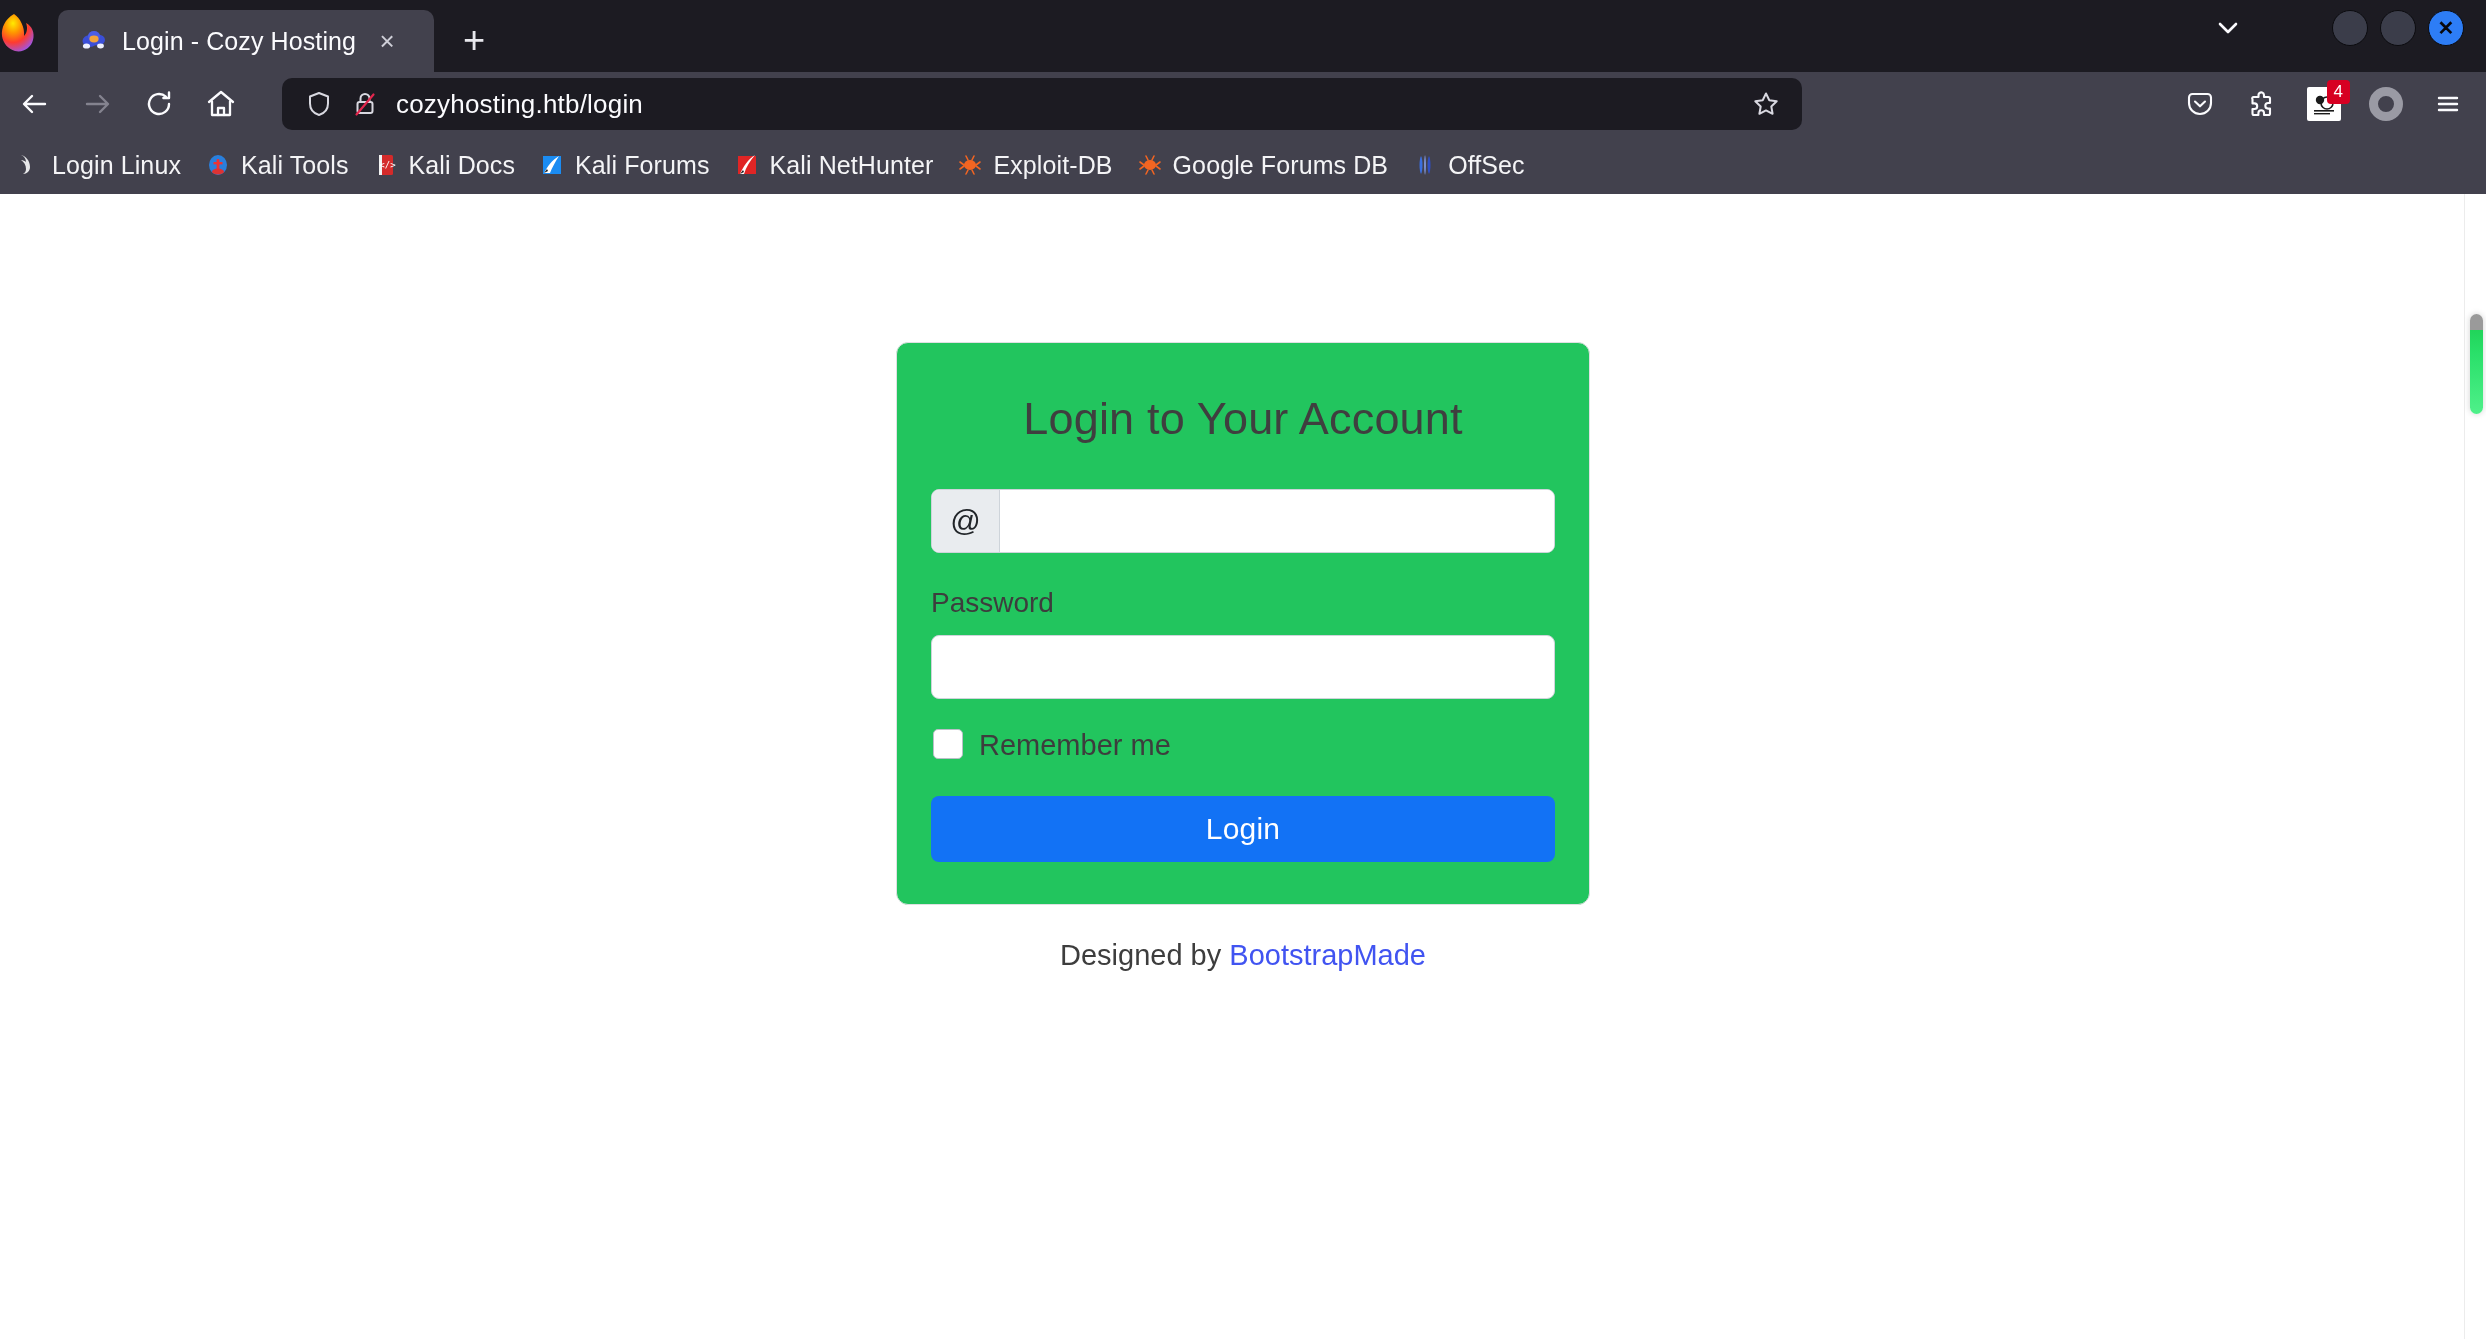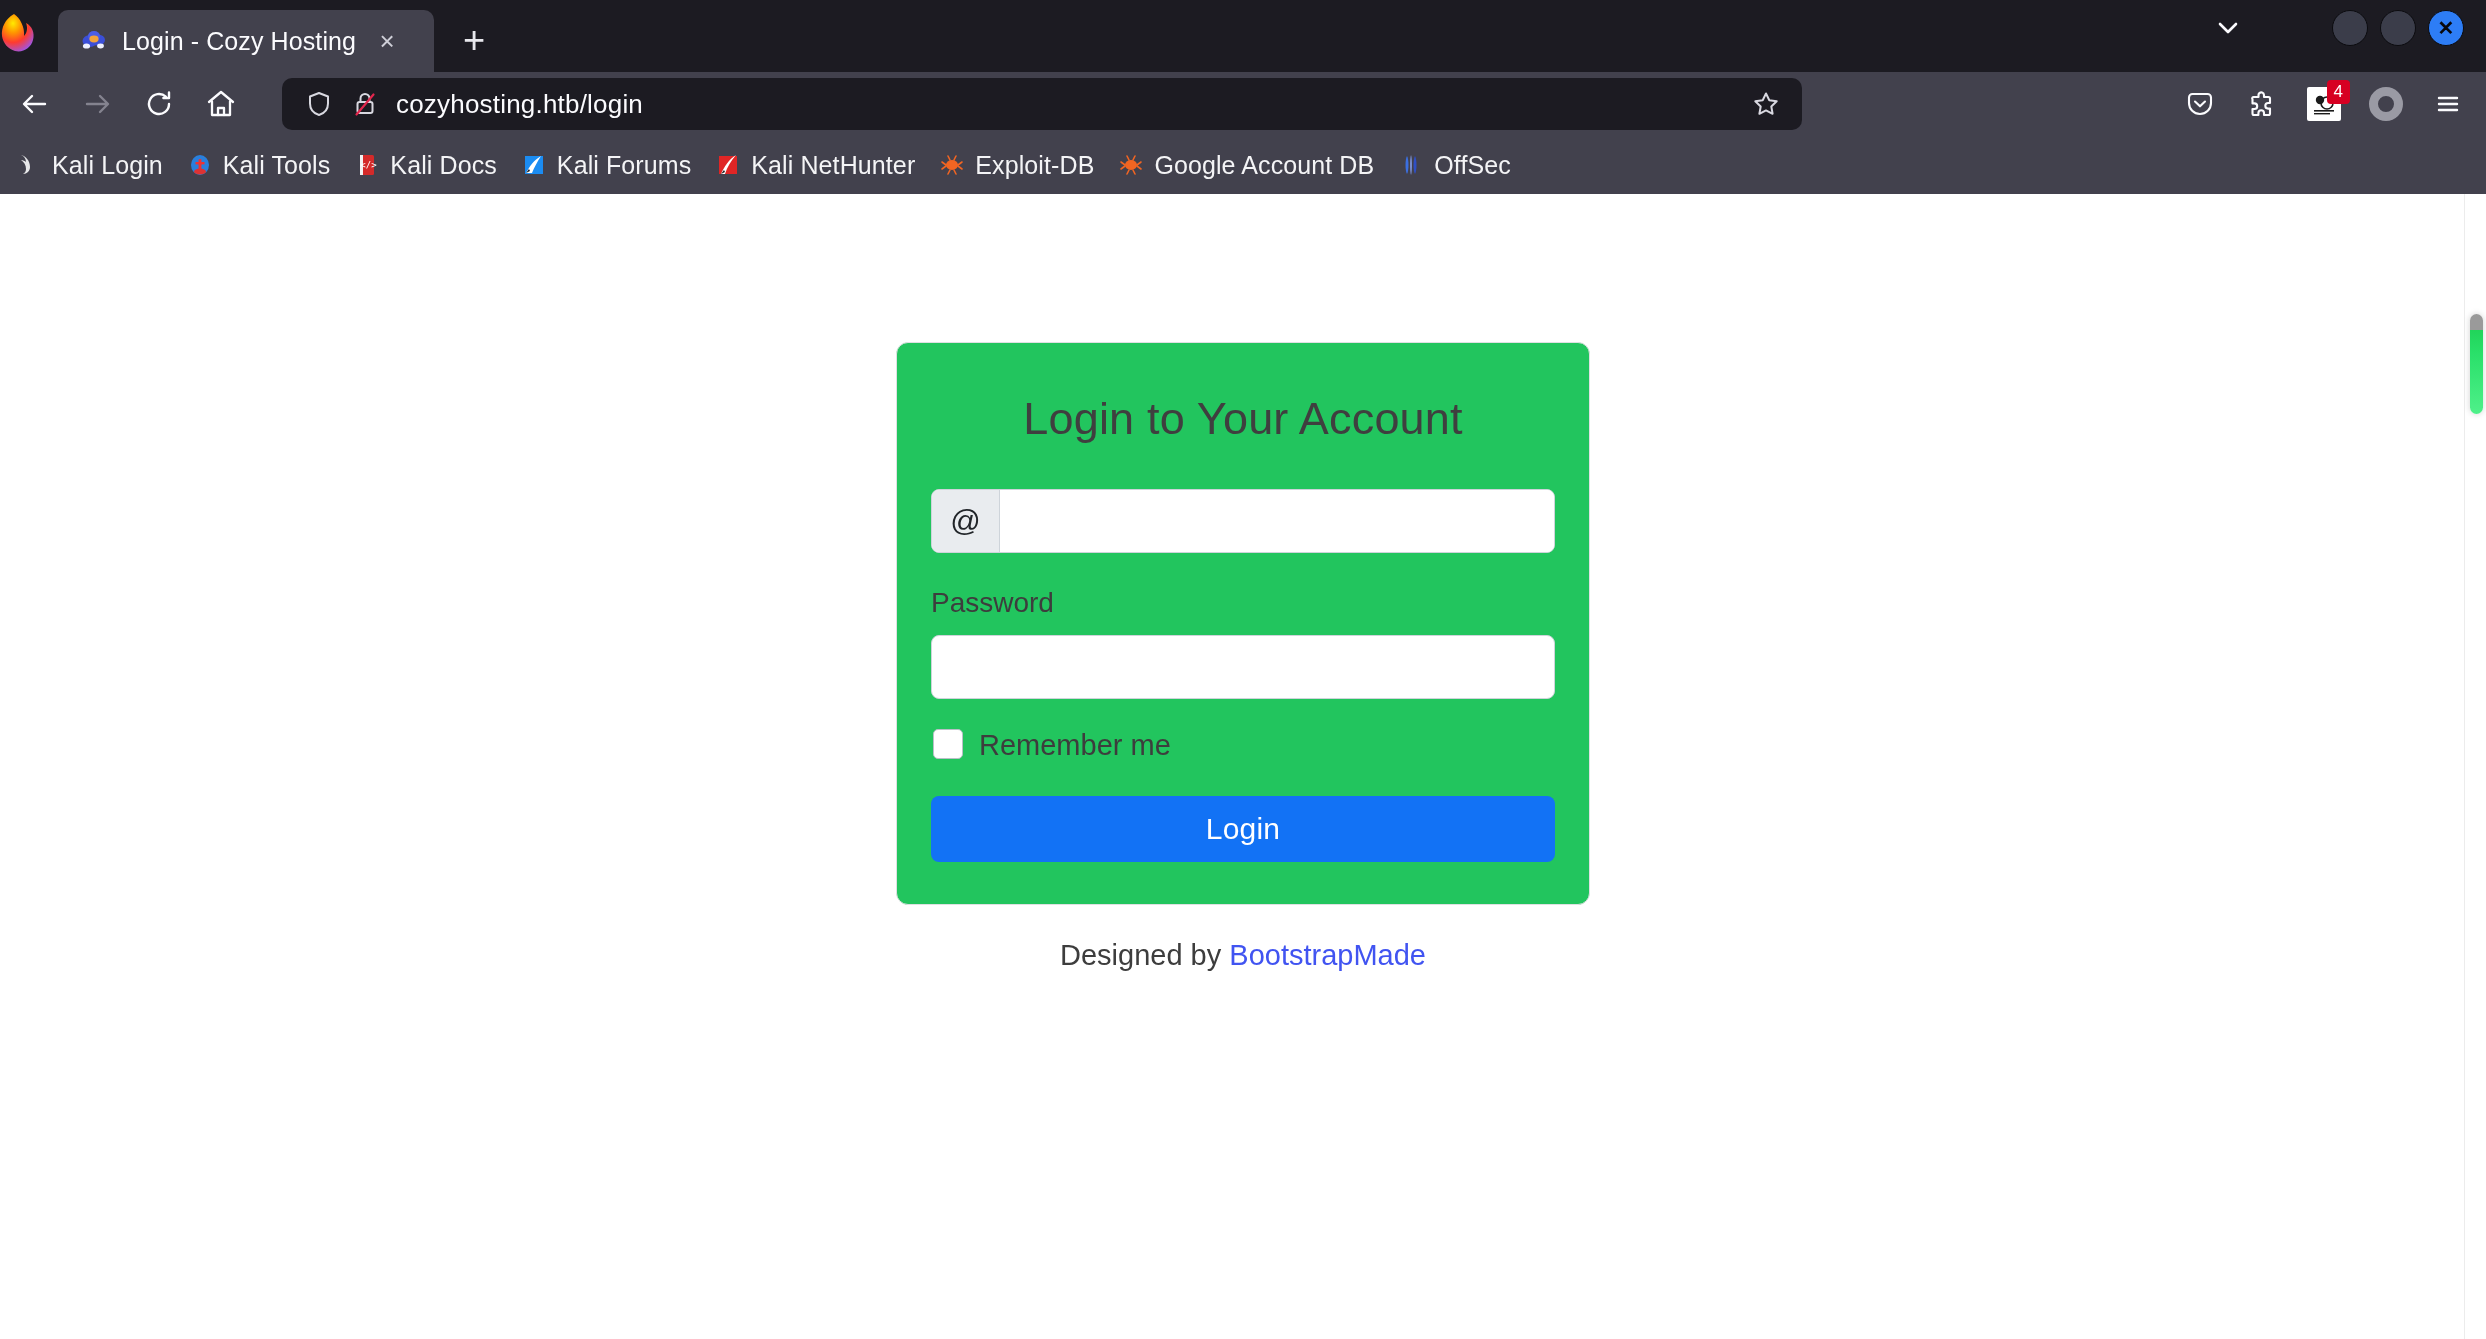--- a/index.html
+++ b/index.html
@@ -511,21 +511,21 @@
   </div>
 
   <div class="bookmarks">
 
     <div class="bm">
       <span class="bm-ico">
         <svg width="24" height="24" viewBox="0 0 24 24">
           <path d="M4 2c3 1 5 4 5 7-1-1-3-2-5-2 3 2 5 5 5 9 0 2-1 4-3 5 4 0 7-3 7-7 0-6-4-11-9-12z" fill="#e8e8ea"></path>
         </svg>
       </span>
-      <span class="bm-label">Kali Login</span>
+      <span class="bm-label">Login Linux</span>
     </div>
 
     <div class="bm">
       <span class="bm-ico">
         <svg width="24" height="24" viewBox="0 0 24 24">
           <ellipse cx="12" cy="12" rx="9" ry="10" fill="#2a7fdc"></ellipse>
           <rect x="10.6" y="6" width="2.8" height="12" rx="1.2" fill="#e33"></rect>
           <rect x="7.5" y="9" width="9" height="2.4" fill="#e33"></rect>
           <ellipse cx="12" cy="18.5" rx="6" ry="3" fill="#d33"></ellipse>
         </svg>
@@ -576,21 +576,21 @@
       <span class="bm-label">Exploit-DB</span>
     </div>
 
     <div class="bm">
       <span class="bm-ico">
         <svg width="24" height="24" viewBox="0 0 24 24">
           <ellipse cx="12" cy="12" rx="6" ry="5" fill="#f26522"></ellipse>
           <path d="M6 12L2 9M6 13l-4 3M18 12l4-3M18 13l4 3M10 7L8 3M14 7l2-4M10 17l-2 4M14 17l2 4" stroke="#f26522" stroke-width="1.6" stroke-linecap="round"></path>
         </svg>
       </span>
-      <span class="bm-label">Google Account DB</span>
+      <span class="bm-label">Google Forums DB</span>
     </div>
 
     <div class="bm">
       <span class="bm-ico">
         <svg width="24" height="24" viewBox="0 0 24 24">
           <path d="M8 3c-2 3-2 15 0 18 2-3 2-15 0-18z" fill="#3b6fe0"></path>
           <path d="M12 2c-1 3-1 17 0 20 1-3 1-17 0-20z" fill="#8fa8f5"></path>
           <path d="M16 3c-2 3-2 15 0 18 2-3 2-15 0-18z" fill="#2f4fc4"></path>
         </svg>
       </span>

